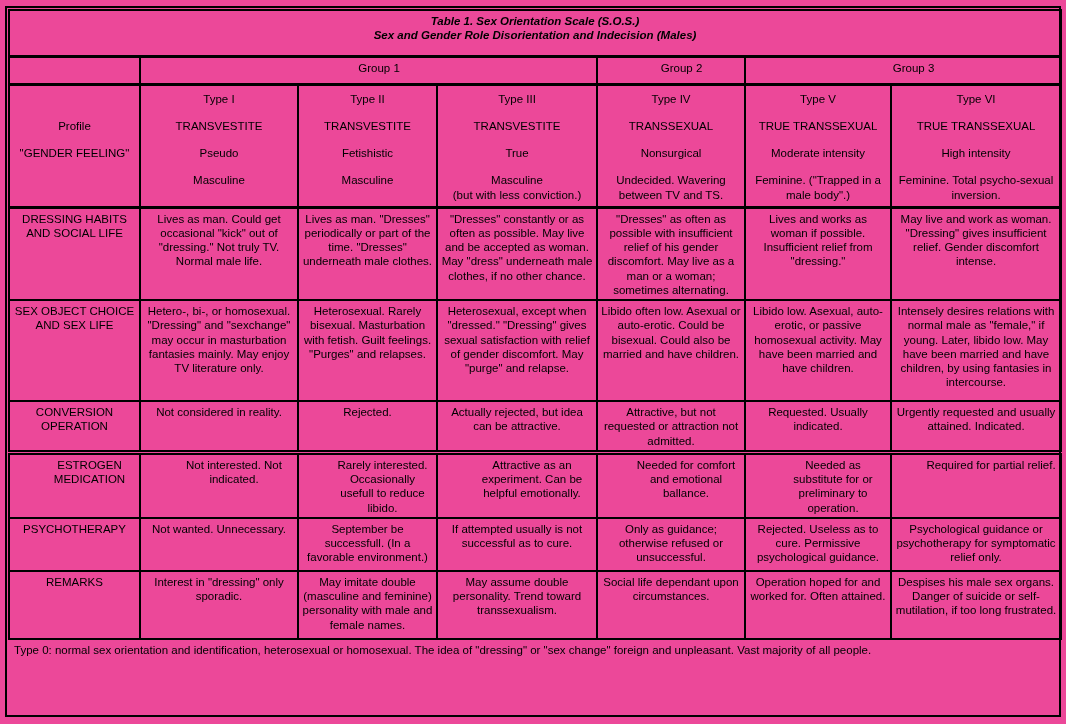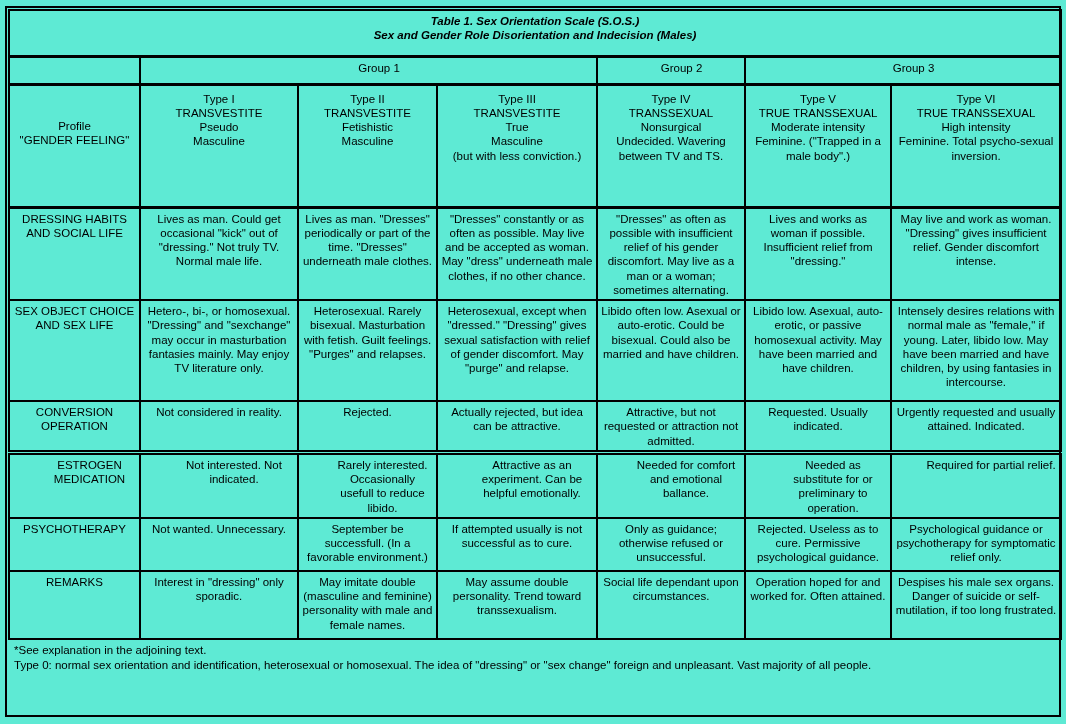--- a/index.html
+++ b/index.html
@@ -6,21 +6,21 @@
     margin: 0;
     padding: 0;
     background: #fff;
     font-family: "Liberation Sans", "DejaVu Sans", sans-serif;
     color: #000;
   }
   .page {
     position: relative;
     width: 1066px;
     height: 724px;
-    background: #5eead4;
+    background: #ec4899;
     box-sizing: border-box;
   }
   .frame {
     position: absolute;
     left: 5px; top: 6px; right: 5px; bottom: 7px;
     border: 2px solid #000;
     padding: 1px;
     box-sizing: border-box;
     display: flex;
     flex-direction: column;
@@ -64,20 +64,21 @@
     font-size: 13.5px;
     font-weight: bold;
     font-style: italic;
     line-height: 1.45;
     padding-top: 5px;
   }
   td.group-cell { font-size: 11.5px; padding-top: 6px; }
   .stack {
     display: flex;
     flex-direction: column;
+    gap: 13px;
     padding-top: 3px;
   }
   td.profile-label .stack { padding-top: 30px; }
   .footnotes {
     flex: 1;
     text-align: left;
     font-size: 11.5px;
     line-height: 1.35;
     padding: 3px 6px 2px;
   }
@@ -227,17 +228,16 @@
         <td>May imitate double (masculine and feminine) personality with male and female names.</td>
         <td class="dbl">May assume double personality. Trend toward transsexualism.</td>
         <td>Social life dependant upon circumstances.</td>
         <td>Operation hoped for and worked for. Often attained.</td>
         <td>Despises his male sex organs. Danger of suicide or self-mutilation, if too long frustrated.</td>
       </tr>
     </tbody>
       </table>
 
     <div class="footnotes">
-      <div>*See explanation in the adjoining text.</div>
       <div>Type 0: normal sex orientation and identification, heterosexual or homosexual. The idea of "dressing" or "sex change" foreign and unpleasant. Vast majority of all people.</div>
     </div>
   </div>
 </div>
 
 </body></html>

